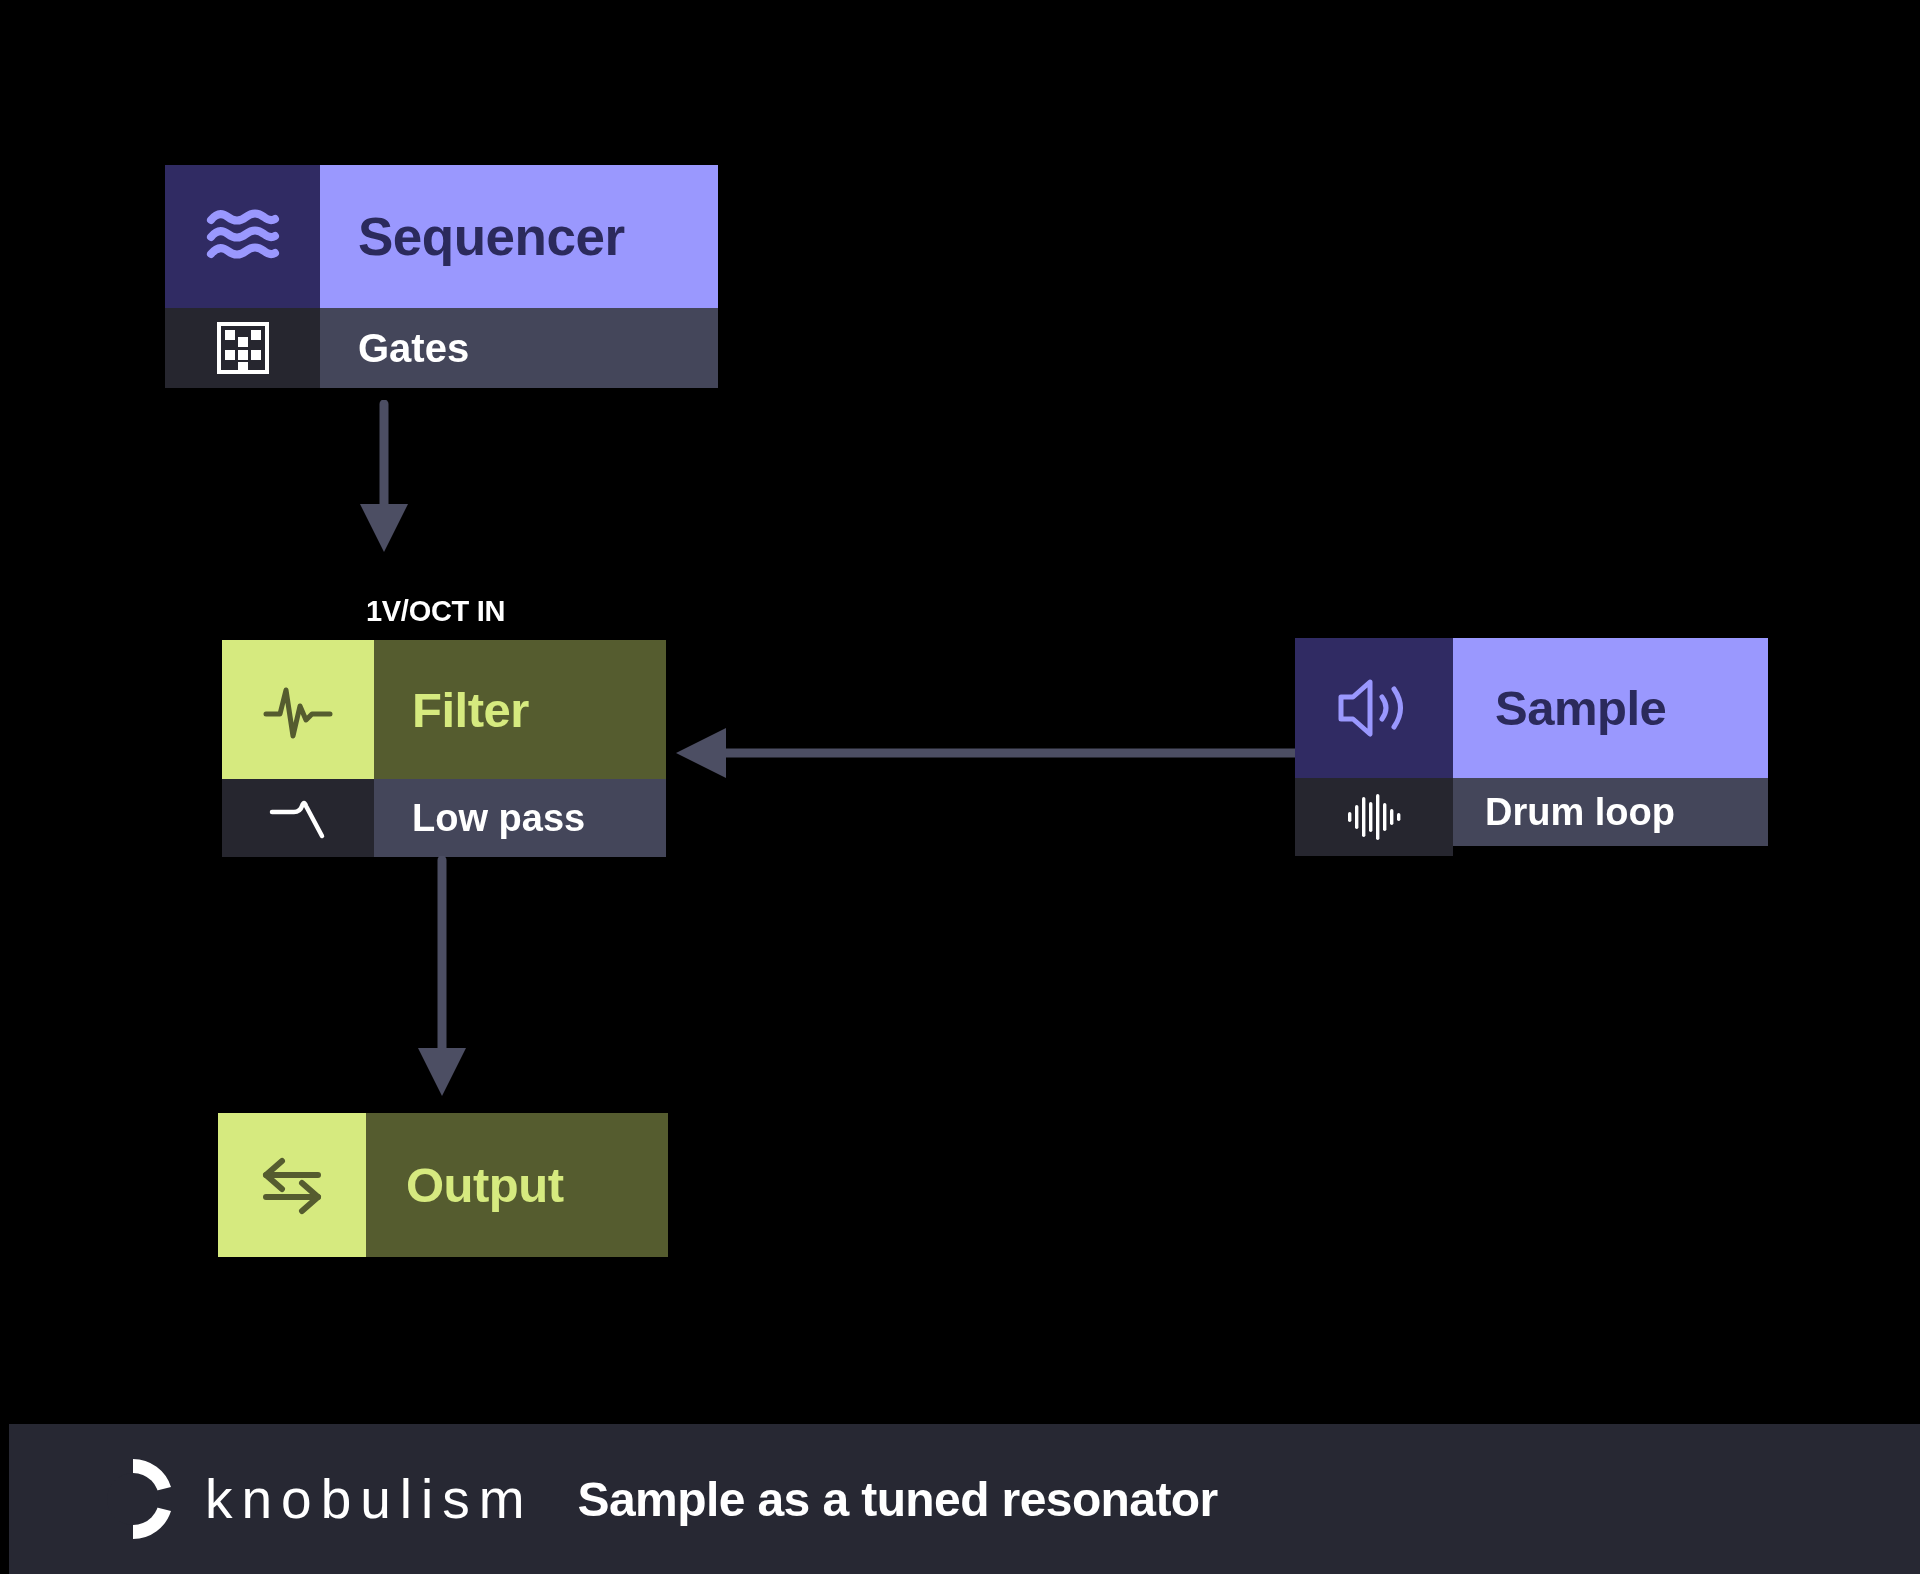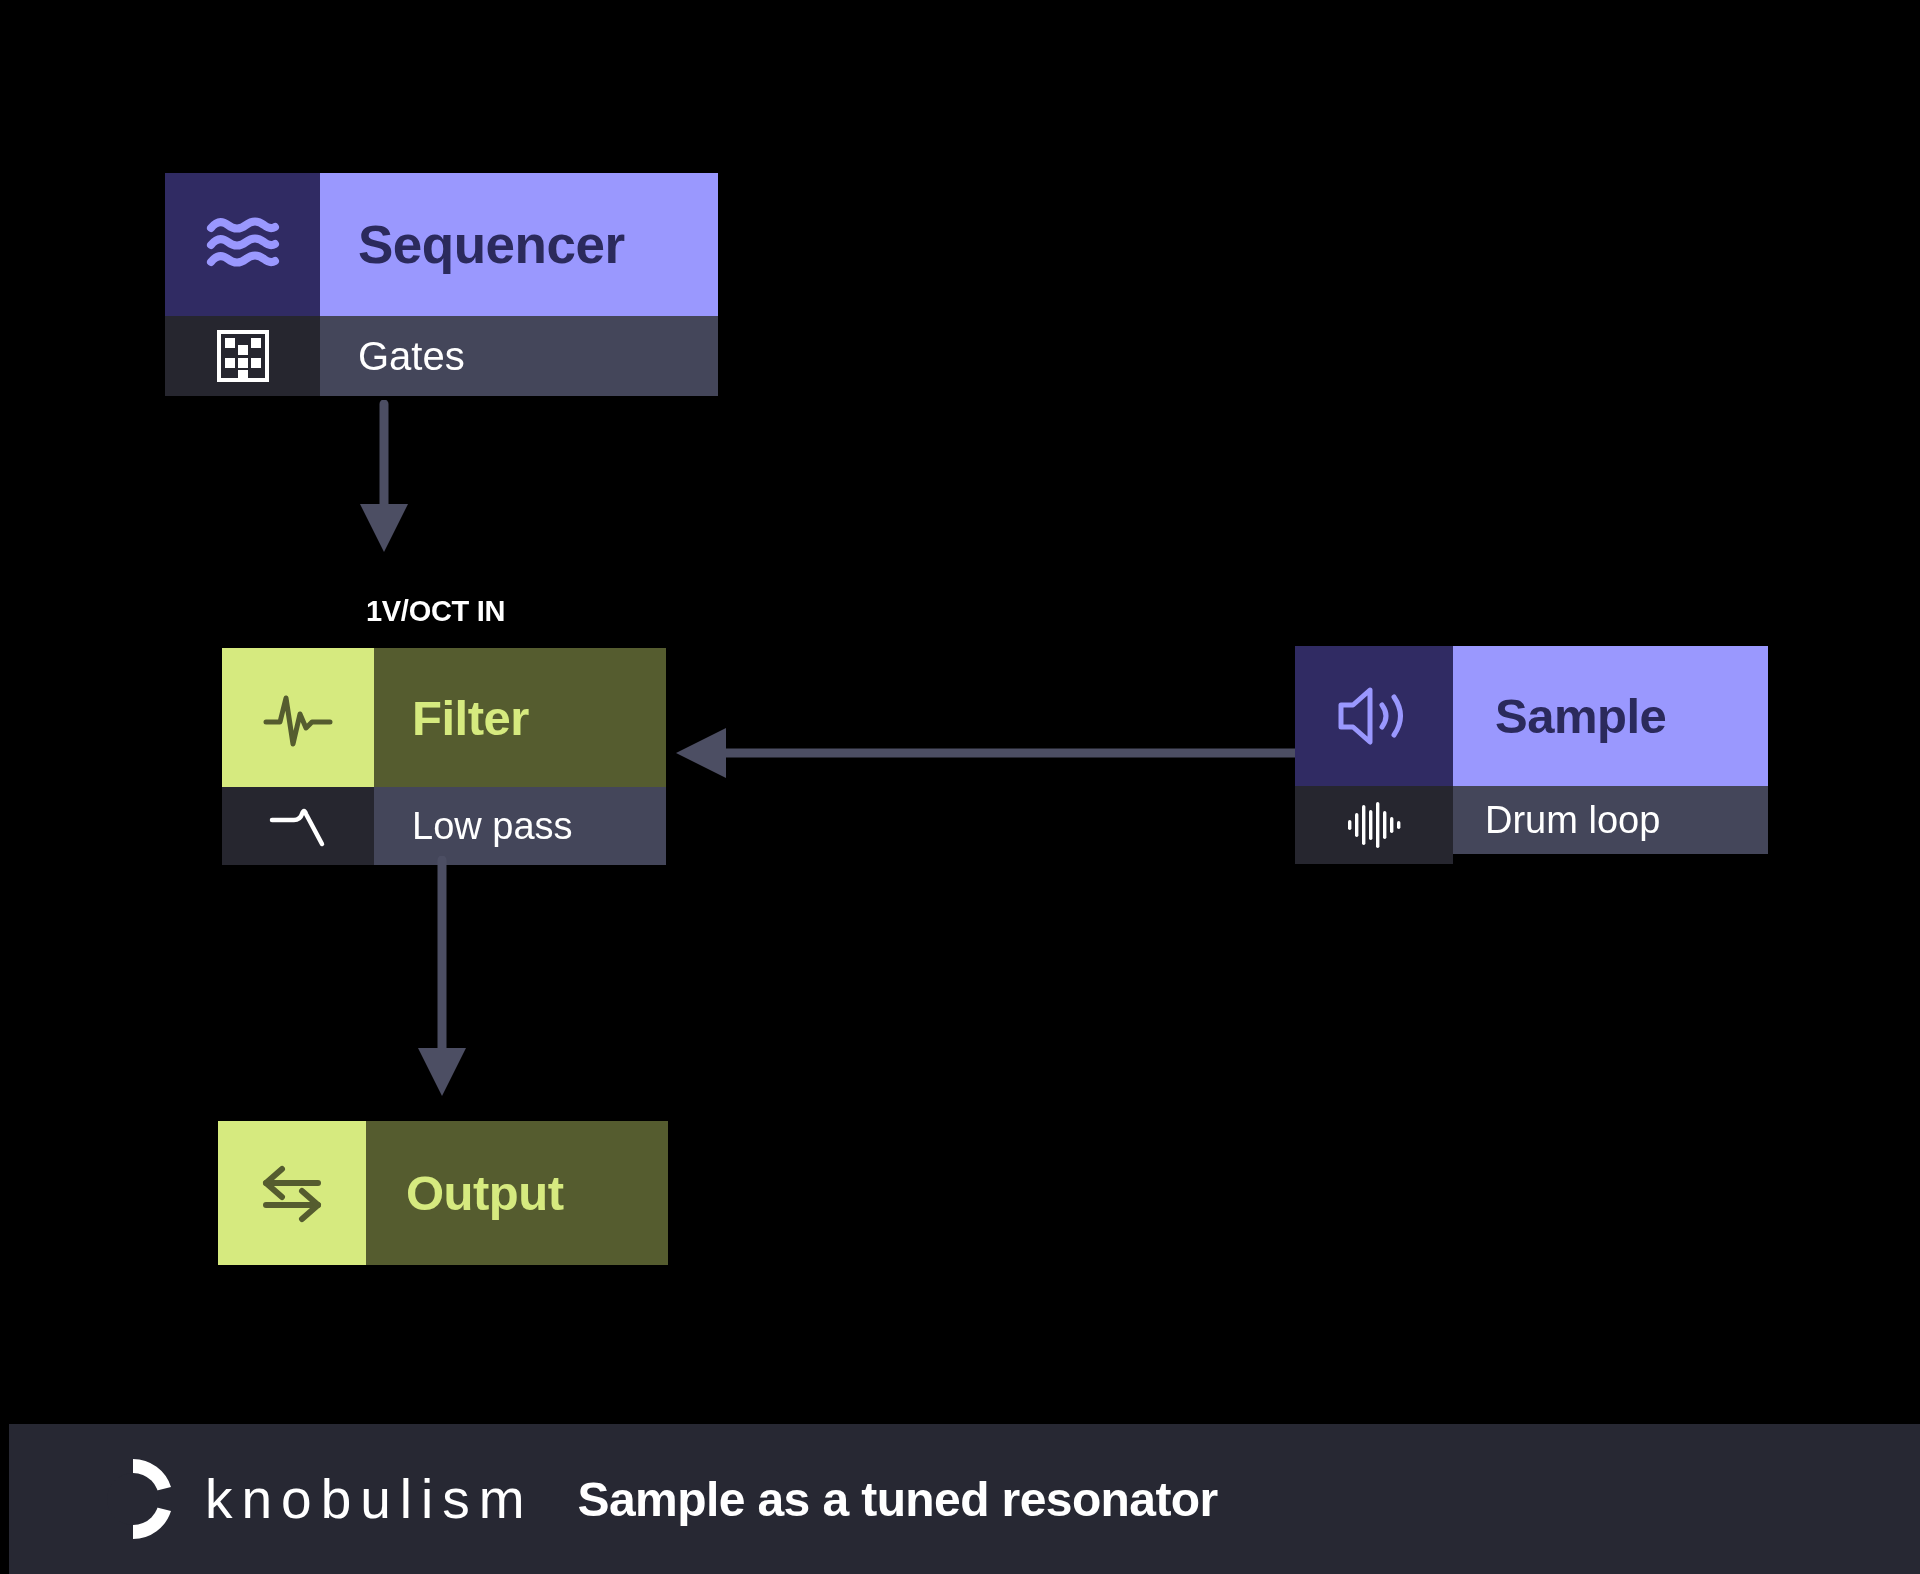--- a/index.html
+++ b/index.html
@@ -21,21 +21,20 @@
     width: 1920px;
     height: 1424px;
     background: #000000;
   }
 
   
   .module {
     position: absolute;
     display: flex;
     flex-direction: column;
-    margin-top: 8px;
   }
   .mod-row {
     display: flex;
     flex-direction: row;
     align-items: stretch;
   }
   .mod-icon {
     display: flex;
     align-items: center;
     justify-content: center;
@@ -46,21 +45,21 @@
     align-items: center;
     flex: 1 1 auto;
   }
   .mod-title {
     font-weight: bold;
     letter-spacing: -0.5px;
     white-space: nowrap;
   }
   .mod-sub {
     white-space: nowrap;
-    font-weight: normal;
+    font-weight: bold;
     text-align: center;
   }
 
   
   .theme-purple .head-icon { background: #302b63; }
   .theme-purple .head-body { background: #9a98fe; }
   .theme-purple .mod-title { color: #2b2a5c; }
   .theme-purple .sub-icon  { background: #26262f; }
   .theme-purple .sub-body  { background: #44465a; }
   .theme-purple .mod-sub   { color: #ffffff; }

